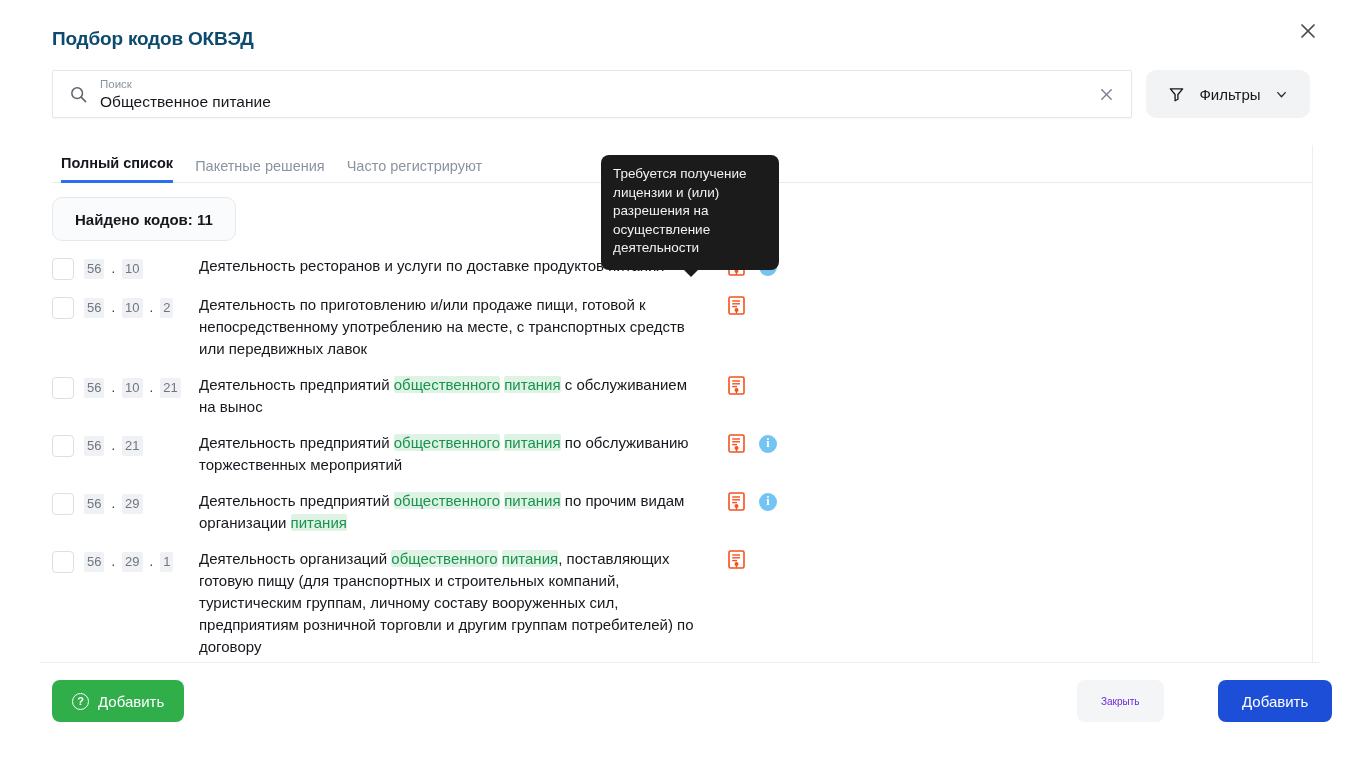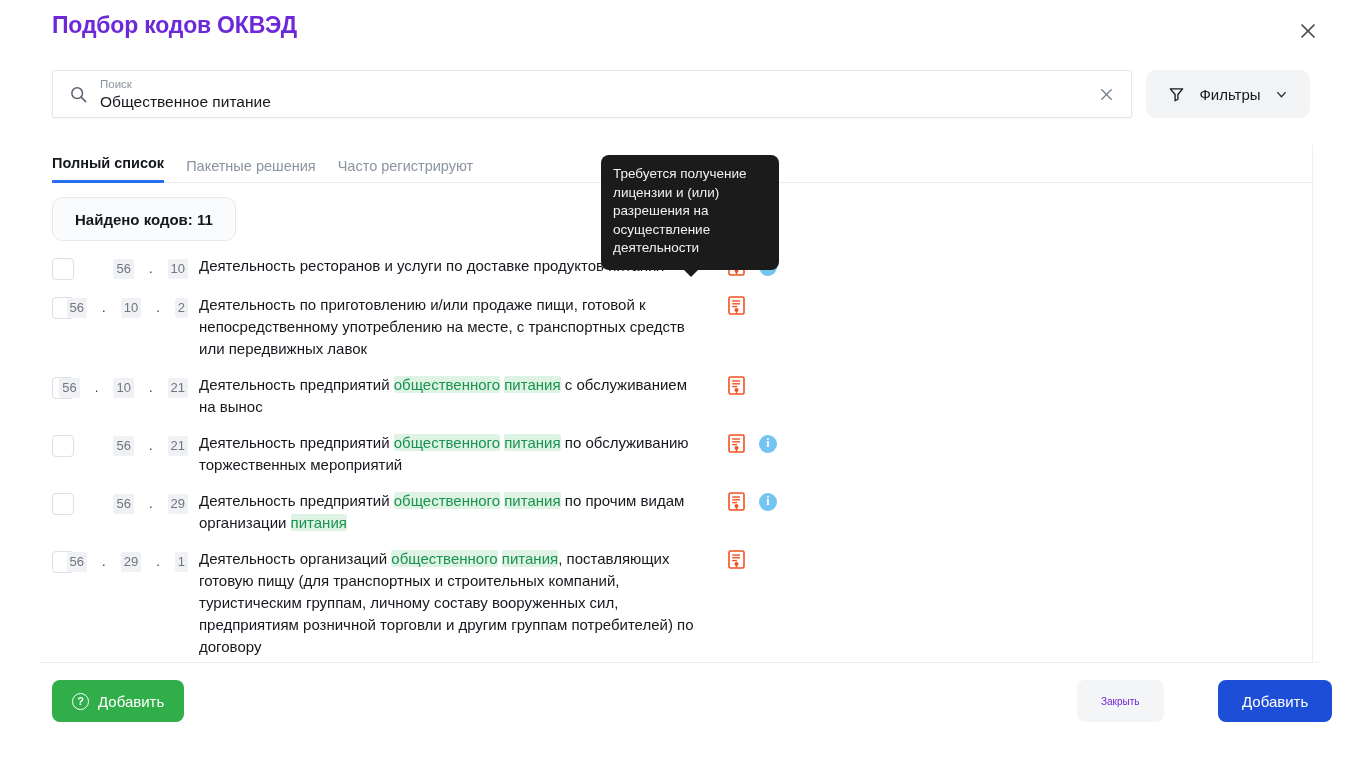--- a/index.html
+++ b/index.html
@@ -8,23 +8,23 @@
     width: 1360px; height: 766px;
     background: #ffffff;
     font-family: "Liberation Sans", sans-serif;
     color: #1a1a1a;
     overflow: hidden;
   }
   .modal { position: relative; width: 1360px; height: 766px; background:#fff; }
 
   
   .title {
-    position: absolute; left: 52px; top: 12px;
-    font-size: 23px; font-weight: bold; letter-spacing: -0.2px;
-    color: #6d28d9;
+    position: absolute; left: 52px; top: 28px;
+    font-size: 19px; font-weight: bold; letter-spacing: -0.2px;
+    color: #0c4a6e;
   }
   .close-btn {
     position: absolute; right: 38px; top: 17px;
     width: 28px; height: 28px; cursor: pointer;
     display: flex; align-items: center; justify-content: center;
     color: #4a4a4a;
   }
 
   
   .search-wrap {
@@ -46,21 +46,21 @@
     position:absolute; left: 1146px; top: 70px;
     width: 164px; height: 48px;
     background: #f2f3f5; border-radius: 10px; cursor: pointer;
     display: flex; align-items: center; justify-content: center; gap: 14px;
     font-size: 15px; color: #15181d;
   }
   .filters-label { font-size: 15px; }
 
   
   .tabs {
-    position:absolute; left: 52px; top: 155px;
+    position:absolute; left: 61px; top: 155px;
     display: flex; align-items: flex-end; gap: 22px;
   }
   .tab { font-size: 14.5px; color:#8a93a0; cursor:pointer; padding-bottom: 9px; }
   .tab.active { color:#15181d; font-weight: bold; border-bottom: 3px solid #2a6ff0; }
   .tabs-rule {
     position:absolute; left: 52px; top: 182px; width: 1260px; height: 1px; background:#e8eaee;
   }
 
   
   .found-badge {
@@ -73,21 +73,21 @@
 
   
   .list { position:absolute; left: 52px; top: 255px; width: 1240px; }
   .row { display:flex; align-items:flex-start; margin-bottom: 14px; position:relative; }
   .cb {
     width: 22px; height: 22px; min-width:22px; margin-top: 3px;
     border: 1px solid #dcdfe4; border-radius: 4px; background:#fff; cursor:pointer;
   }
   .code {
     width: 104px; min-width:104px; margin-left: 10px; margin-top: 4px;
-    display:flex; align-items:center; justify-content:flex-end; gap:14px;
+    display:flex; align-items:center; justify-content:flex-start; gap:6px;
   }
   .code-seg {
     background:#f0f1f4; color:#6e7680; font-size:13px; line-height:18px;
     padding: 1px 3px; border-radius: 2px;
   }
   .code-dot { color:#2b2f36; font-size:13px; line-height:18px; padding: 0 1px; }
   .desc {
     margin-left: 11px; font-size: 15px; line-height: 22px; color:#15181d;
     max-width: 500px;
   }

